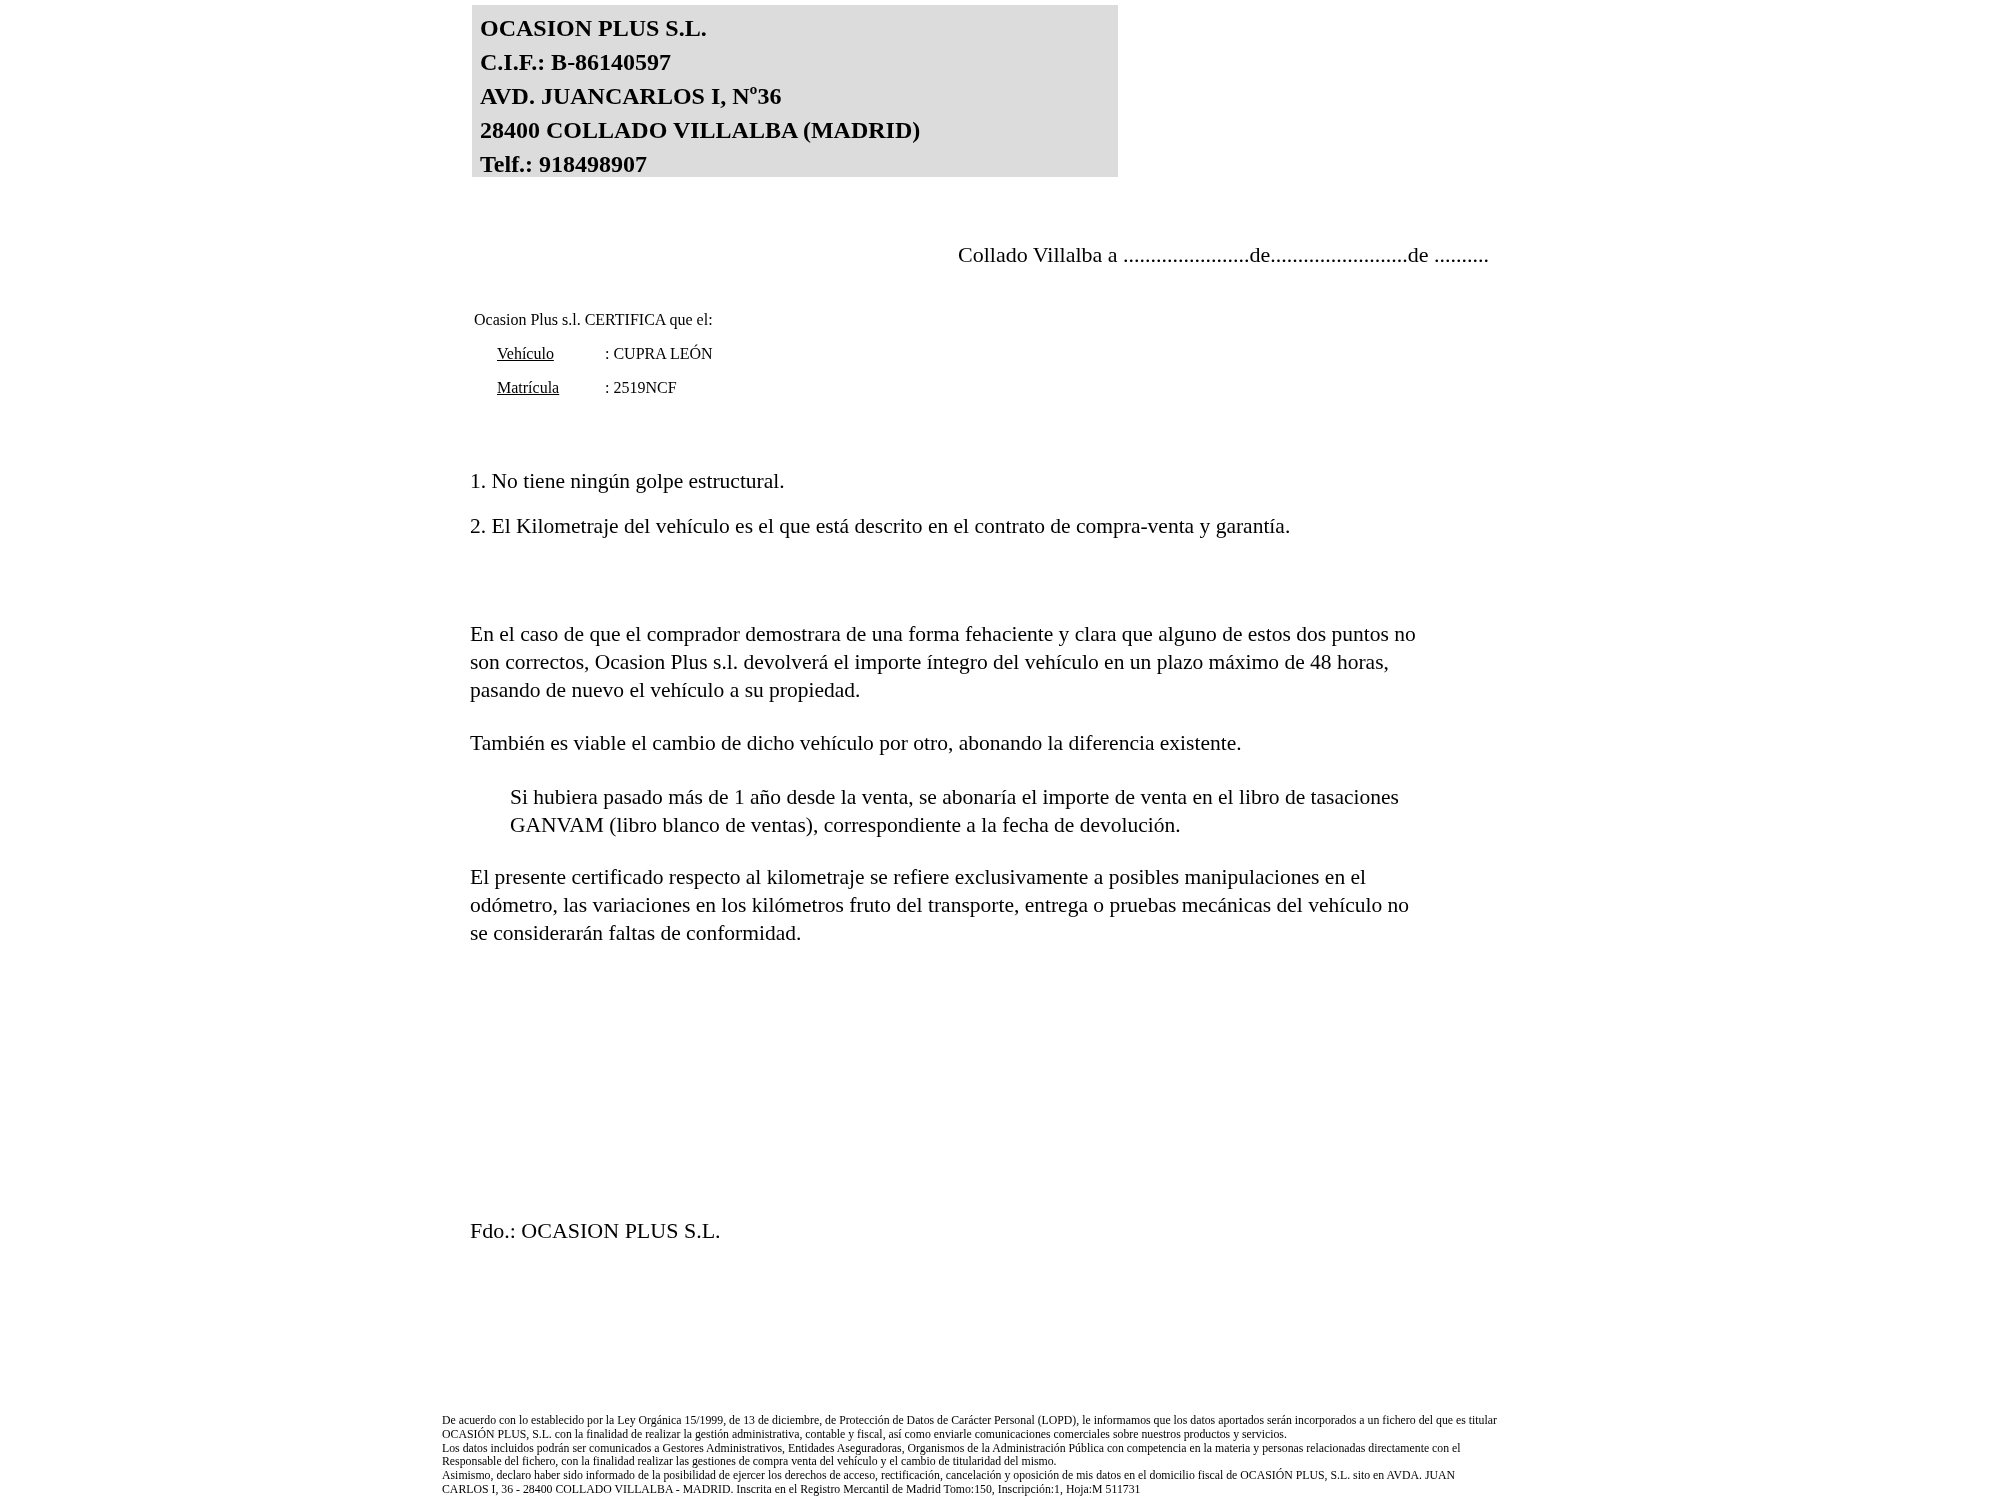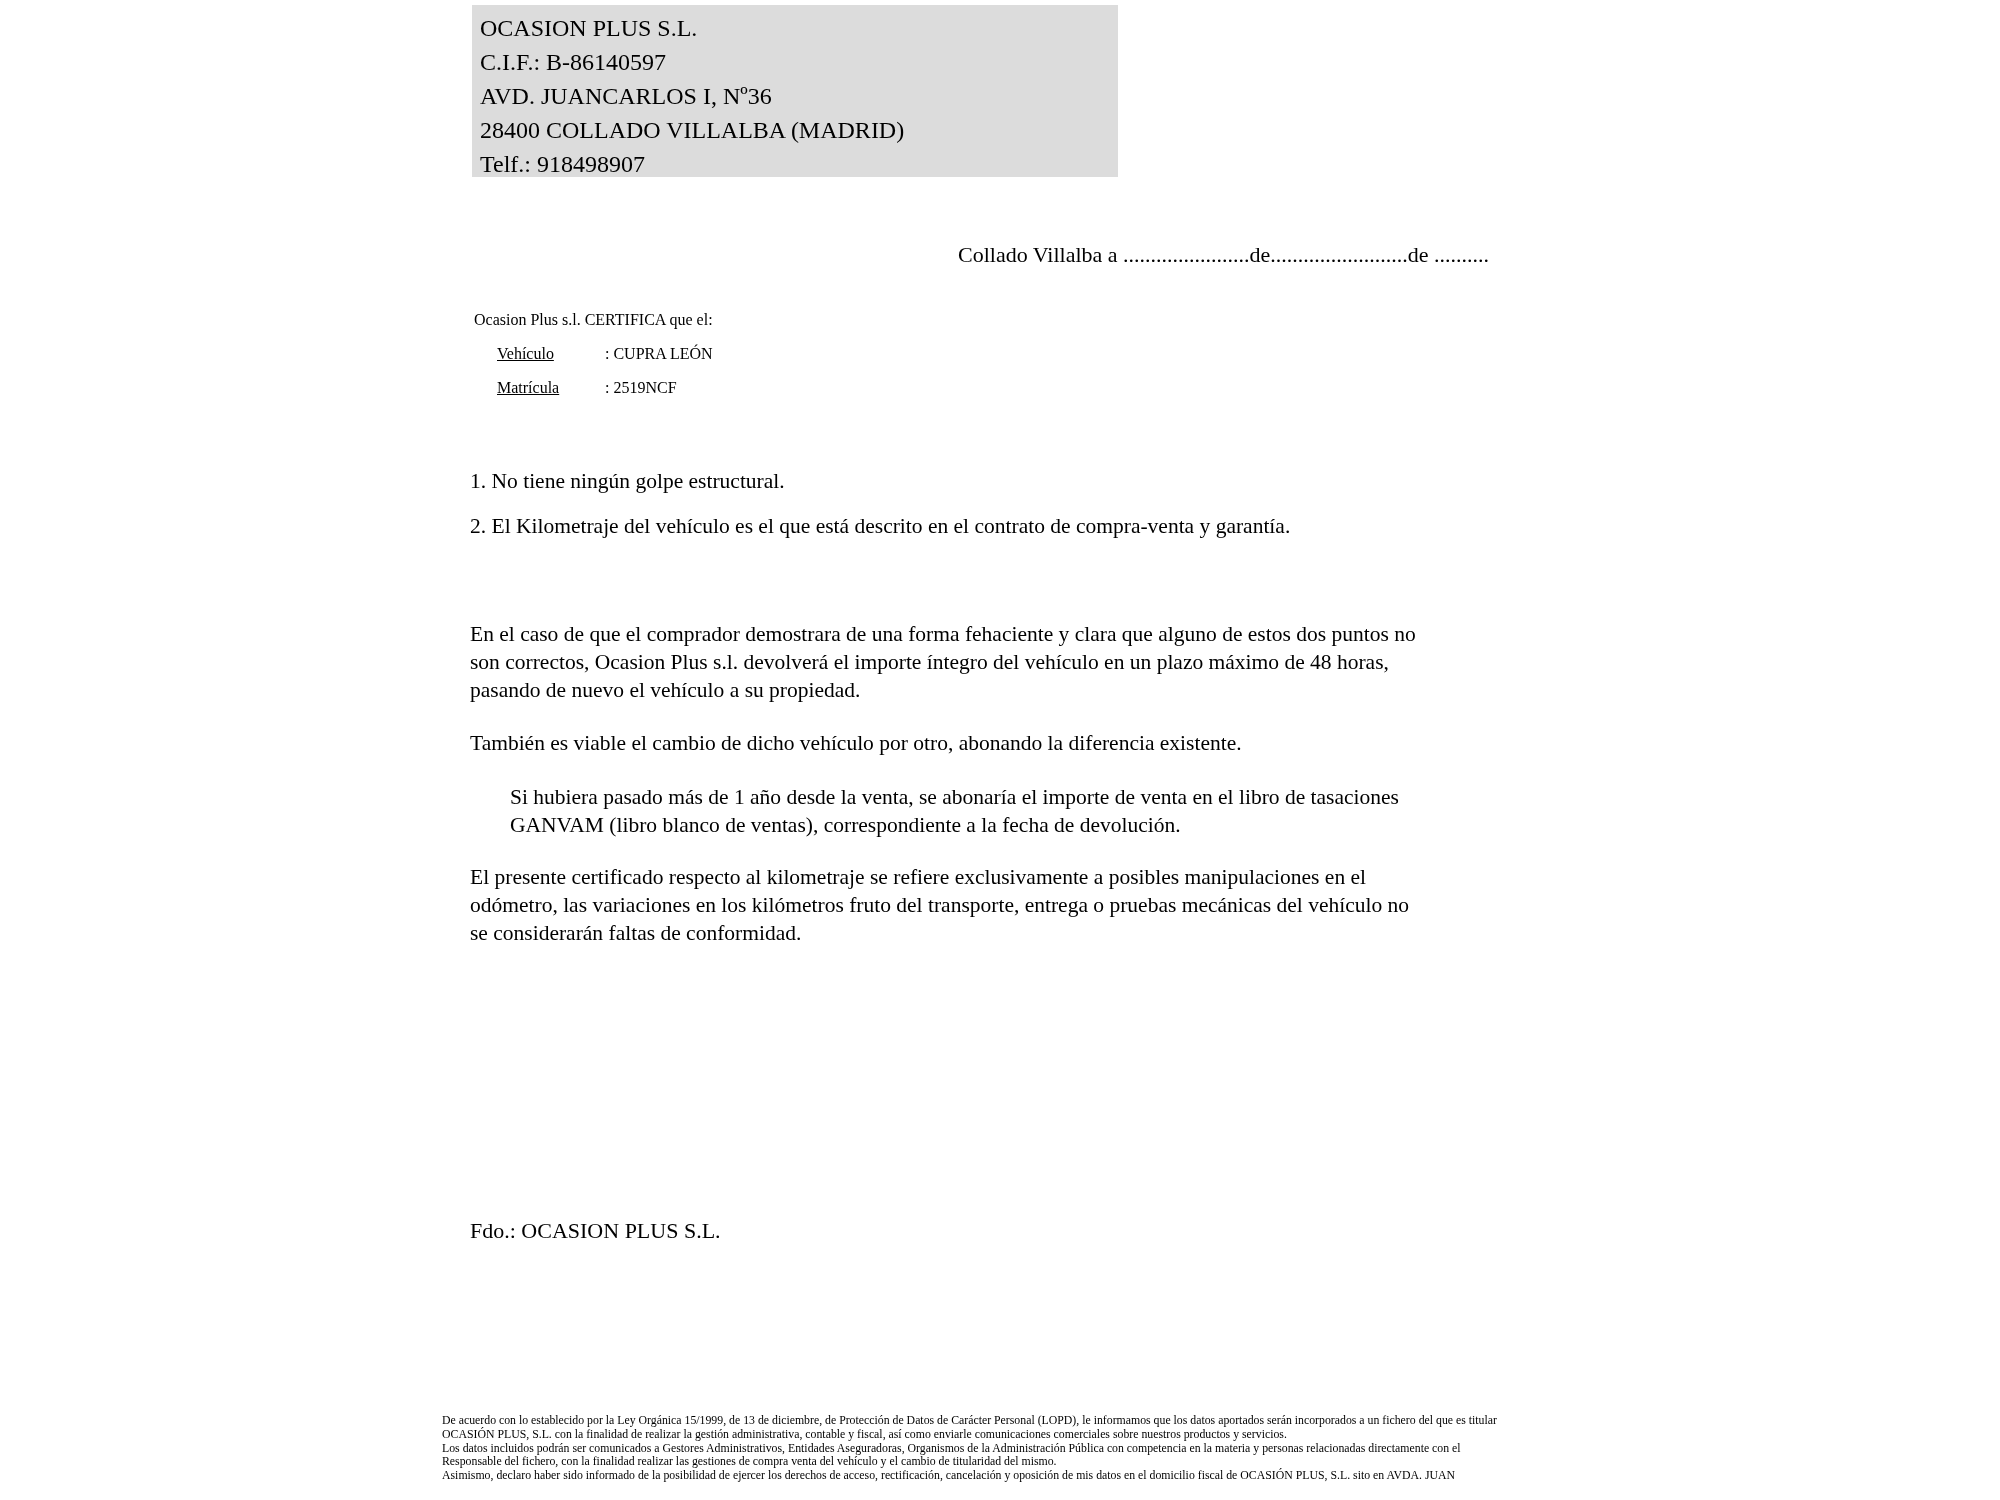--- a/index.html
+++ b/index.html
@@ -18,21 +18,21 @@
   }
   .header-box {
     position: absolute;
     left: 472px;
     top: 5px;
     width: 646px;
     height: 172px;
     background: #dcdcdc;
     padding: 6px 0 12px 8px;
     box-sizing: border-box;
-    font-weight: normal;
+    font-weight: bold;
     font-size: 24px;
     line-height: 34px;
   }
   .date-line {
     position: absolute;
     left: 958px;
     top: 242px;
     font-size: 22px;
     white-space: nowrap;
   }
@@ -122,15 +122,16 @@
 se considerarán faltas de conformidad.</div>
 
   <div class="signature">Fdo.: OCASION PLUS S.L.</div>
 
   <div class="footer">
     <div>De acuerdo con lo establecido por la Ley Orgánica 15/1999, de 13 de diciembre, de Protección de Datos de Carácter Personal (LOPD), le informamos que los datos aportados serán incorporados a un fichero del que es titular</div>
     <div>OCASIÓN PLUS, S.L. con la finalidad de realizar la gestión administrativa, contable y fiscal, así como enviarle comunicaciones comerciales sobre nuestros productos y servicios.</div>
     <div>Los datos incluidos podrán ser comunicados a Gestores Administrativos, Entidades Aseguradoras, Organismos de la Administración Pública con competencia en la materia y personas relacionadas directamente con el</div>
     <div>Responsable del fichero, con la finalidad realizar las gestiones de compra venta del vehículo y el cambio de titularidad del mismo.</div>
     <div>Asimismo, declaro haber sido informado de la posibilidad de ejercer los derechos de acceso, rectificación, cancelación y oposición de mis datos en el domicilio fiscal de OCASIÓN PLUS, S.L. sito en AVDA. JUAN</div>
+    <div>CARLOS I, 36 - 28400 COLLADO VILLALBA - MADRID. Inscrita en el Registro Mercantil de Madrid Tomo:150, Inscripción:1, Hoja:M 511731</div>
   </div>
 
 </div>
 
 </body></html>

